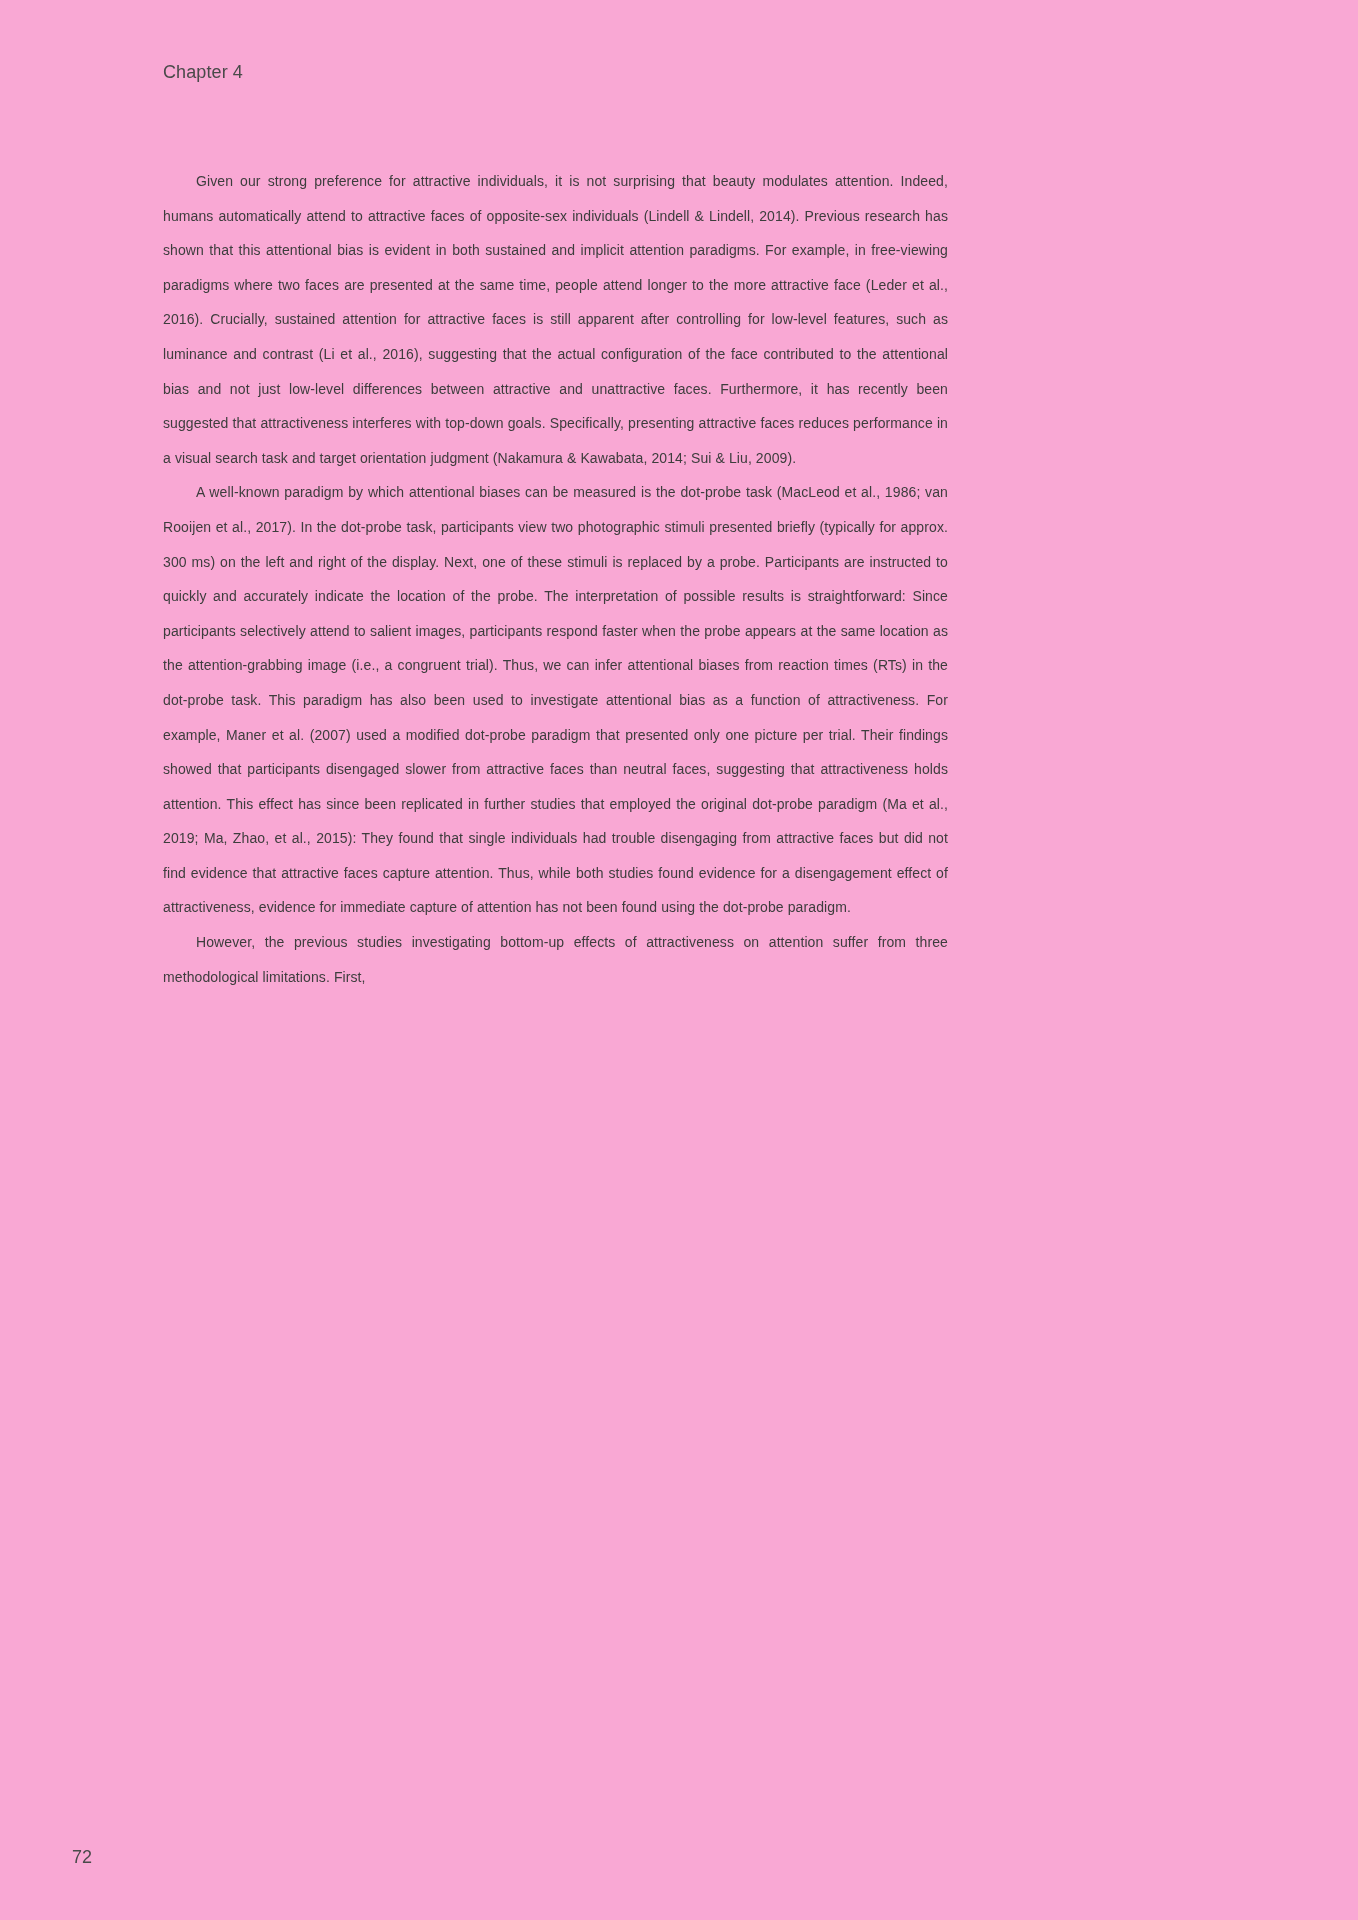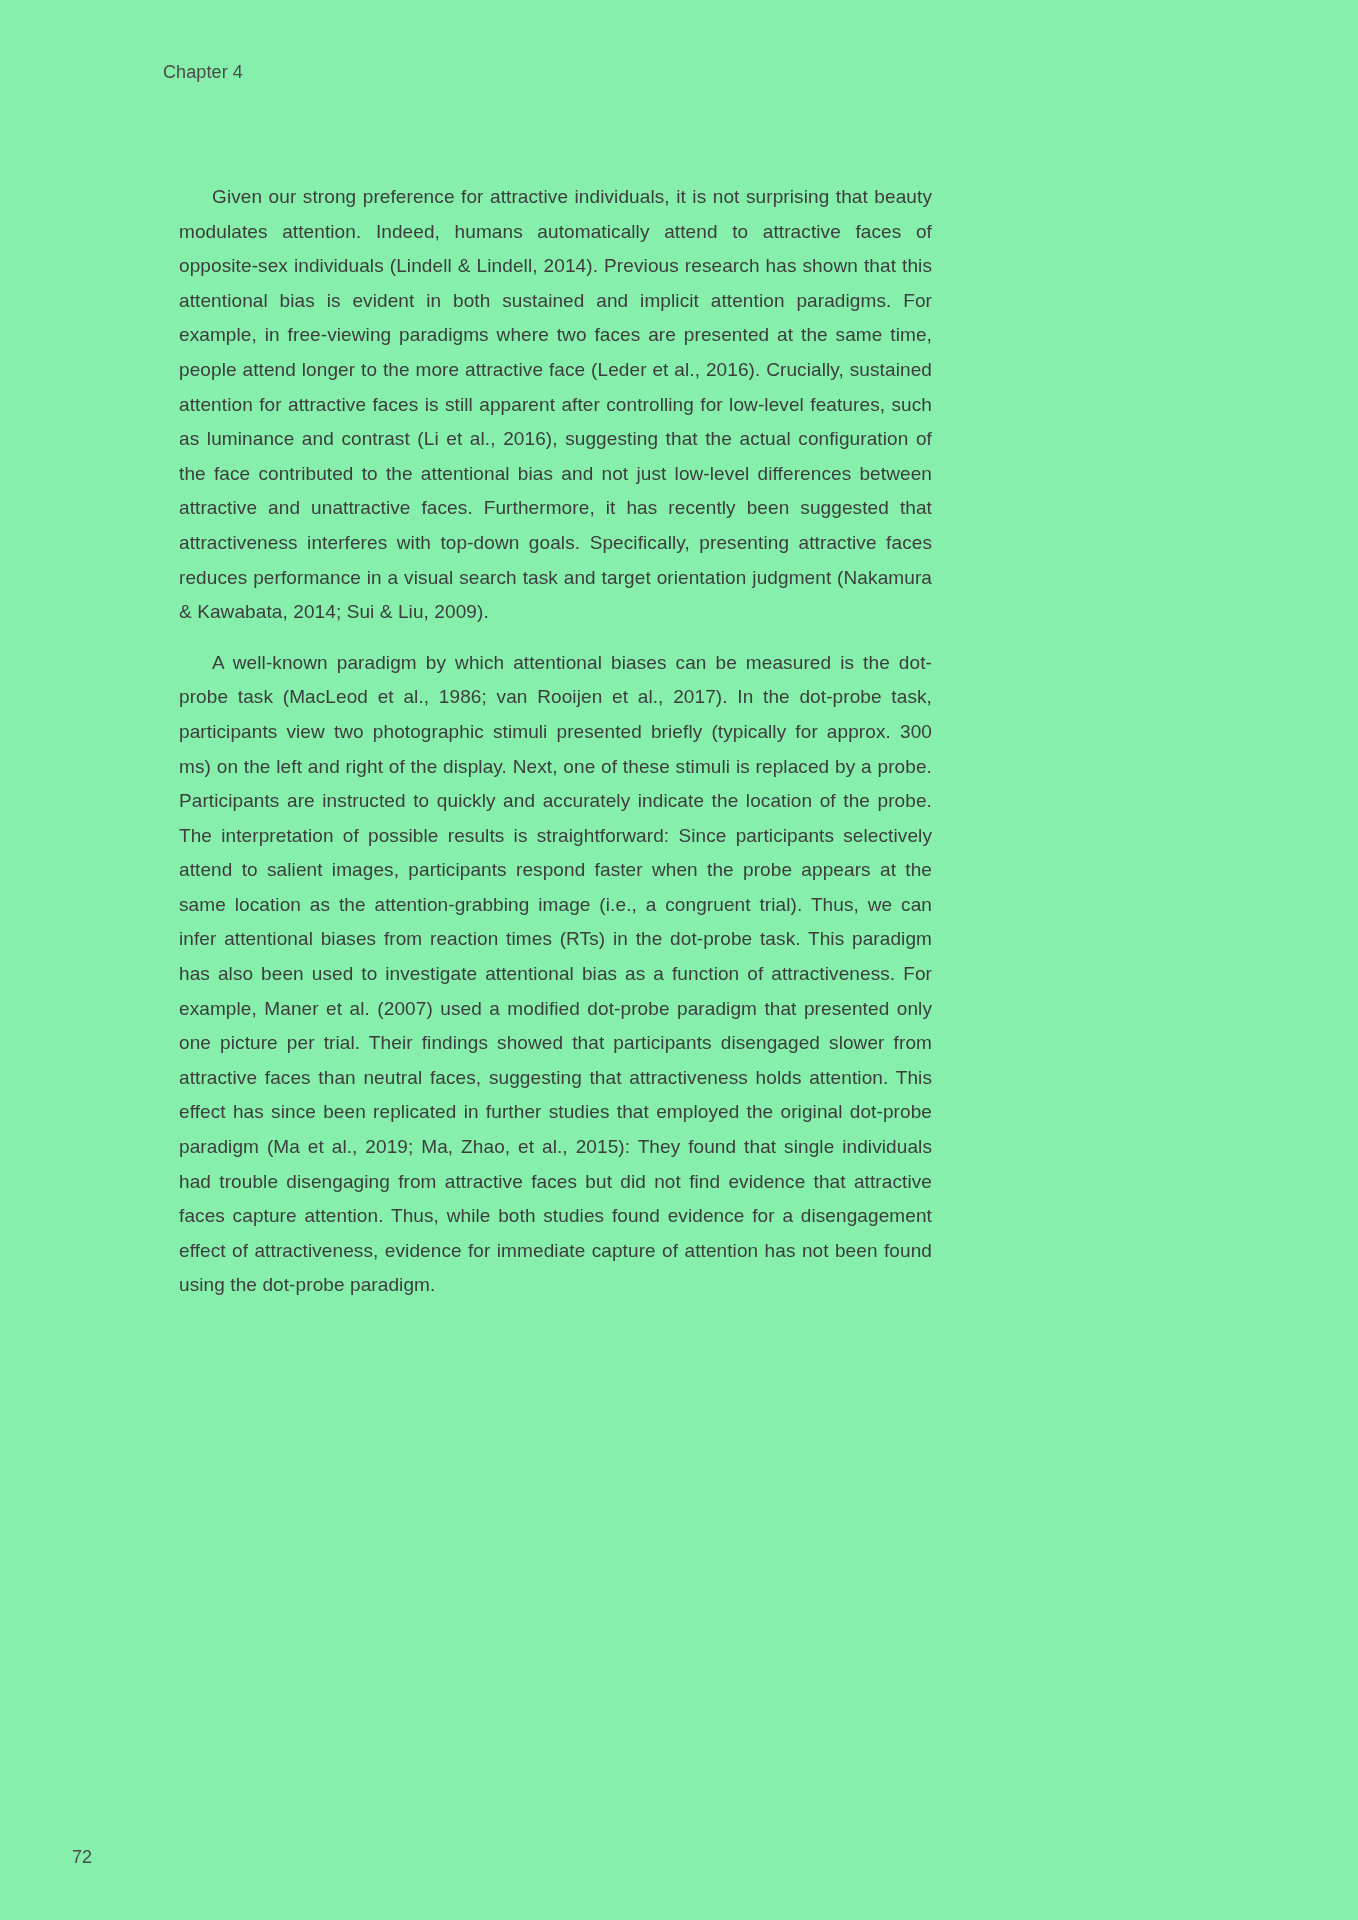--- a/index.html
+++ b/index.html
@@ -5,21 +5,21 @@
     * { margin: 0; padding: 0; box-sizing: border-box; }
 
     html, body {
       background: #ffffff;
     }
 
     .page {
       position: relative;
       width: 1358px;
       height: 1920px;
-      background: #86efac;
+      background: #f9a8d4;
       font-family: "Liberation Sans", "DejaVu Sans", sans-serif;
       overflow: hidden;
     }
 
     .chapter-header {
       position: absolute;
       top: 62px;
       left: 163px;
       font-size: 18px;
       font-weight: 400;
@@ -28,27 +28,27 @@
     }
 
     .text-block {
       position: absolute;
       top: 164px;
       left: 163px;
       width: 785px;
     }
 
     .text-block p {
-      font-size: 19px;
+      font-size: 14px;
       line-height: 34.6px;
       font-weight: 400;
       color: #3d3d3d;
       text-align: justify;
       text-indent: 33px;
-      margin: 16px;
+      margin: 0;
       letter-spacing: 0.1px;
     }
 
     .page-number {
       position: absolute;
       left: 72px;
       bottom: 52px;
       font-size: 18px;
       font-weight: 400;
       color: #4a4a4a;
@@ -58,17 +58,18 @@
 </head>
 <body>
 
 <div class="page">
 
   <div class="chapter-header">Chapter 4</div>
 
   <div class="text-block">
     <p>Given our strong preference for attractive individuals, it is not surprising that beauty modulates attention. Indeed, humans automatically attend to attractive faces of opposite-sex individuals (Lindell &amp; Lindell, 2014). Previous research has shown that this attentional bias is evident in both sustained and implicit attention paradigms. For example, in free-viewing paradigms where two faces are presented at the same time, people attend longer to the more attractive face (Leder et al., 2016). Crucially, sustained attention for attractive faces is still apparent after controlling for low-level features, such as luminance and contrast (Li et al., 2016), suggesting that the actual configuration of the face contributed to the attentional bias and not just low-level differences between attractive and unattractive faces. Furthermore, it has recently been suggested that attractiveness interferes with top-down goals. Specifically, presenting attractive faces reduces performance in a visual search task and target orientation judgment (Nakamura &amp; Kawabata, 2014; Sui &amp; Liu, 2009).</p>
     <p>A well-known paradigm by which attentional biases can be measured is the dot-probe task (MacLeod et al., 1986; van Rooijen et al., 2017). In the dot-probe task, participants view two photographic stimuli presented briefly (typically for approx. 300 ms) on the left and right of the display. Next, one of these stimuli is replaced by a probe. Participants are instructed to quickly and accurately indicate the location of the probe. The interpretation of possible results is straightforward: Since participants selectively attend to salient images, participants respond faster when the probe appears at the same location as the attention-grabbing image (i.e., a congruent trial). Thus, we can infer attentional biases from reaction times (RTs) in the dot-probe task. This paradigm has also been used to investigate attentional bias as a function of attractiveness. For example, Maner et al. (2007) used a modified dot-probe paradigm that presented only one picture per trial. Their findings showed that participants disengaged slower from attractive faces than neutral faces, suggesting that attractiveness holds attention. This effect has since been replicated in further studies that employed the original dot-probe paradigm (Ma et al., 2019; Ma, Zhao, et al., 2015): They found that single individuals had trouble disengaging from attractive faces but did not find evidence that attractive faces capture attention. Thus, while both studies found evidence for a disengagement effect of attractiveness, evidence for immediate capture of attention has not been found using the dot-probe paradigm.</p>
+    <p>However, the previous studies investigating bottom-up effects of attractiveness on attention suffer from three methodological limitations. First,</p>
   </div>
 
   <div class="page-number">72</div>
 
 </div>
 
 </body></html>

